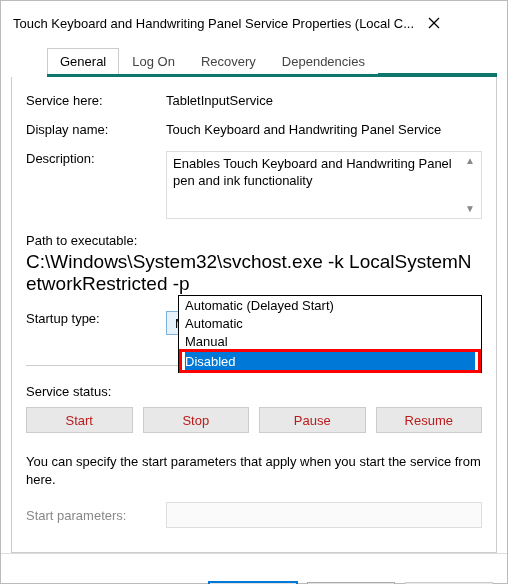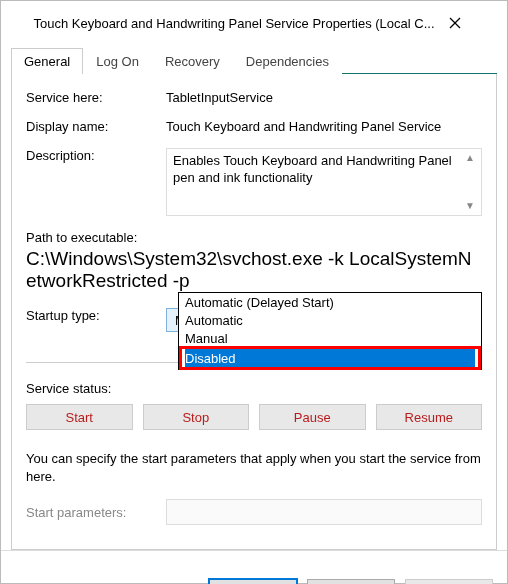--- a/index.html
+++ b/index.html
@@ -1,22 +1,22 @@
 <!DOCTYPE html>
 <html><head>
 <meta charset="utf-8">
 <style>
   * { box-sizing: border-box; font-family: "Segoe UI", Tahoma, sans-serif; }
   body { margin: 0; background: #fff; width: 508px; height: 584px; overflow: hidden; font-size: 13px; color: #000; }
   .window { width: 508px; height: 584px; border: 1px solid #bbb; background: #fff; display: flex; flex-direction: column; }
-  .titlebar { display: flex; align-items: center; justify-content: center; padding: 8px 12px 4px 12px; }
+  .titlebar { display: flex; align-items: center; justify-content: flex-start; padding: 8px 12px 4px 12px; }
   .titlebar-title { font-size: 13px; }
   .close-btn { width: 40px; height: 28px; display: flex; align-items: center; justify-content: center; font-size: 15px; cursor: pointer; }
   .content { flex: 1; padding: 6px 10px 0 10px; display: flex; flex-direction: column; }
-  .tabs { display: flex; align-items: flex-end; border-bottom: 1px solid #0f766e; position: relative; }
+  .tabs { display: flex; align-items: flex-end; border-bottom: 4px solid #0f766e; position: relative; margin-left: 36px; }
   .tab { padding: 5px 12px; font-size: 13px; border: 1px solid transparent; border-bottom: none; cursor: pointer; position: relative; top: 1px; background: #fff; }
   .tab.active { border-color: #ccc; background: #fff; }
   .tab.inactive { color: #444; }
   .panel { border: 1px solid #ccc; border-top: none; padding: 16px 14px 10px 14px; flex: 1; position: relative; }
   .row { display: flex; margin-bottom: 14px; }
   .label { width: 140px; flex-shrink: 0; }
   .value { flex: 1; }
   .desc-box { border: 1px solid #ddd; padding: 4px 28px 4px 6px; height: 68px; position: relative; font-size: 13px; line-height: 1.3; }
   .desc-arrows { position: absolute; right: 2px; top: 0; bottom: 0; width: 18px; display: flex; flex-direction: column; justify-content: space-between; align-items: center; padding: 4px 0; }
   .arrow { font-size: 10px; color: #888; line-height: 1; }

